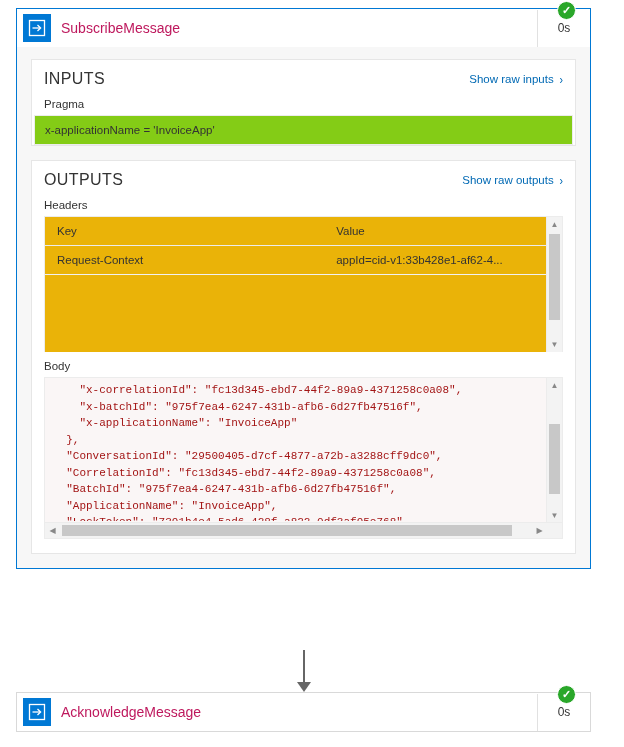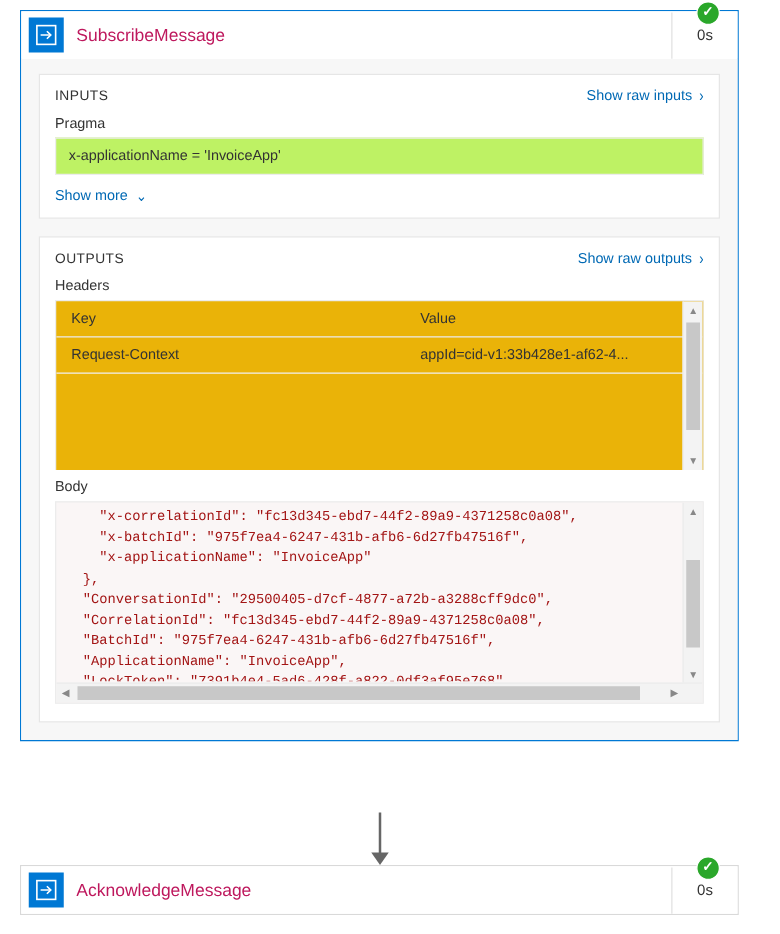--- a/index.html
+++ b/index.html
@@ -101,21 +101,21 @@
   }
   .panel:last-child { margin-bottom: 0; }
 
   .panel-head {
     display: flex;
     align-items: center;
     justify-content: space-between;
     padding: 10px 12px 8px 12px;
   }
   .panel-title {
-    font-size: 11px;
+    font-size: 16px;
     letter-spacing: 0.4px;
     color: #333333;
   }
   .panel-link {
     font-size: 11.5px;
     color: #0069b4;
     cursor: pointer;
     display: flex;
     align-items: center;
     gap: 5px;
@@ -125,22 +125,22 @@
     line-height: 1;
     transform: scaleX(0.8);
   }
 
   .field-label {
     font-size: 11.5px;
     color: #333333;
     padding: 2px 12px 5px 12px;
   }
   .field-box {
-    margin: 0 12px;
-    background: #bef264;
+    margin: 0 2px;
+    background: #84cc16;
     border: 1px solid #ececec;
     padding: 8px 10px;
     font-size: 11.5px;
     color: #333333;
   }
 
   .show-more {
     padding: 10px 12px 10px 12px;
     font-size: 11.5px;
     color: #0069b4;
@@ -363,24 +363,20 @@
       <div class="panel">
         <div class="panel-head">
           <span class="panel-title">INPUTS</span>
           <span class="panel-link">
             <span>Show raw inputs</span>
             <span class="chev">›</span>
           </span>
         </div>
         <div class="field-label">Pragma</div>
         <div class="field-box">x-applicationName = 'InvoiceApp'</div>
-        <div class="show-more">
-          <span>Show more</span>
-          <span class="chev-d">⌄</span>
-        </div>
       </div>
 
       <div class="panel">
         <div class="panel-head">
           <span class="panel-title">OUTPUTS</span>
           <span class="panel-link">
             <span>Show raw outputs</span>
             <span class="chev">›</span>
           </span>
         </div>

